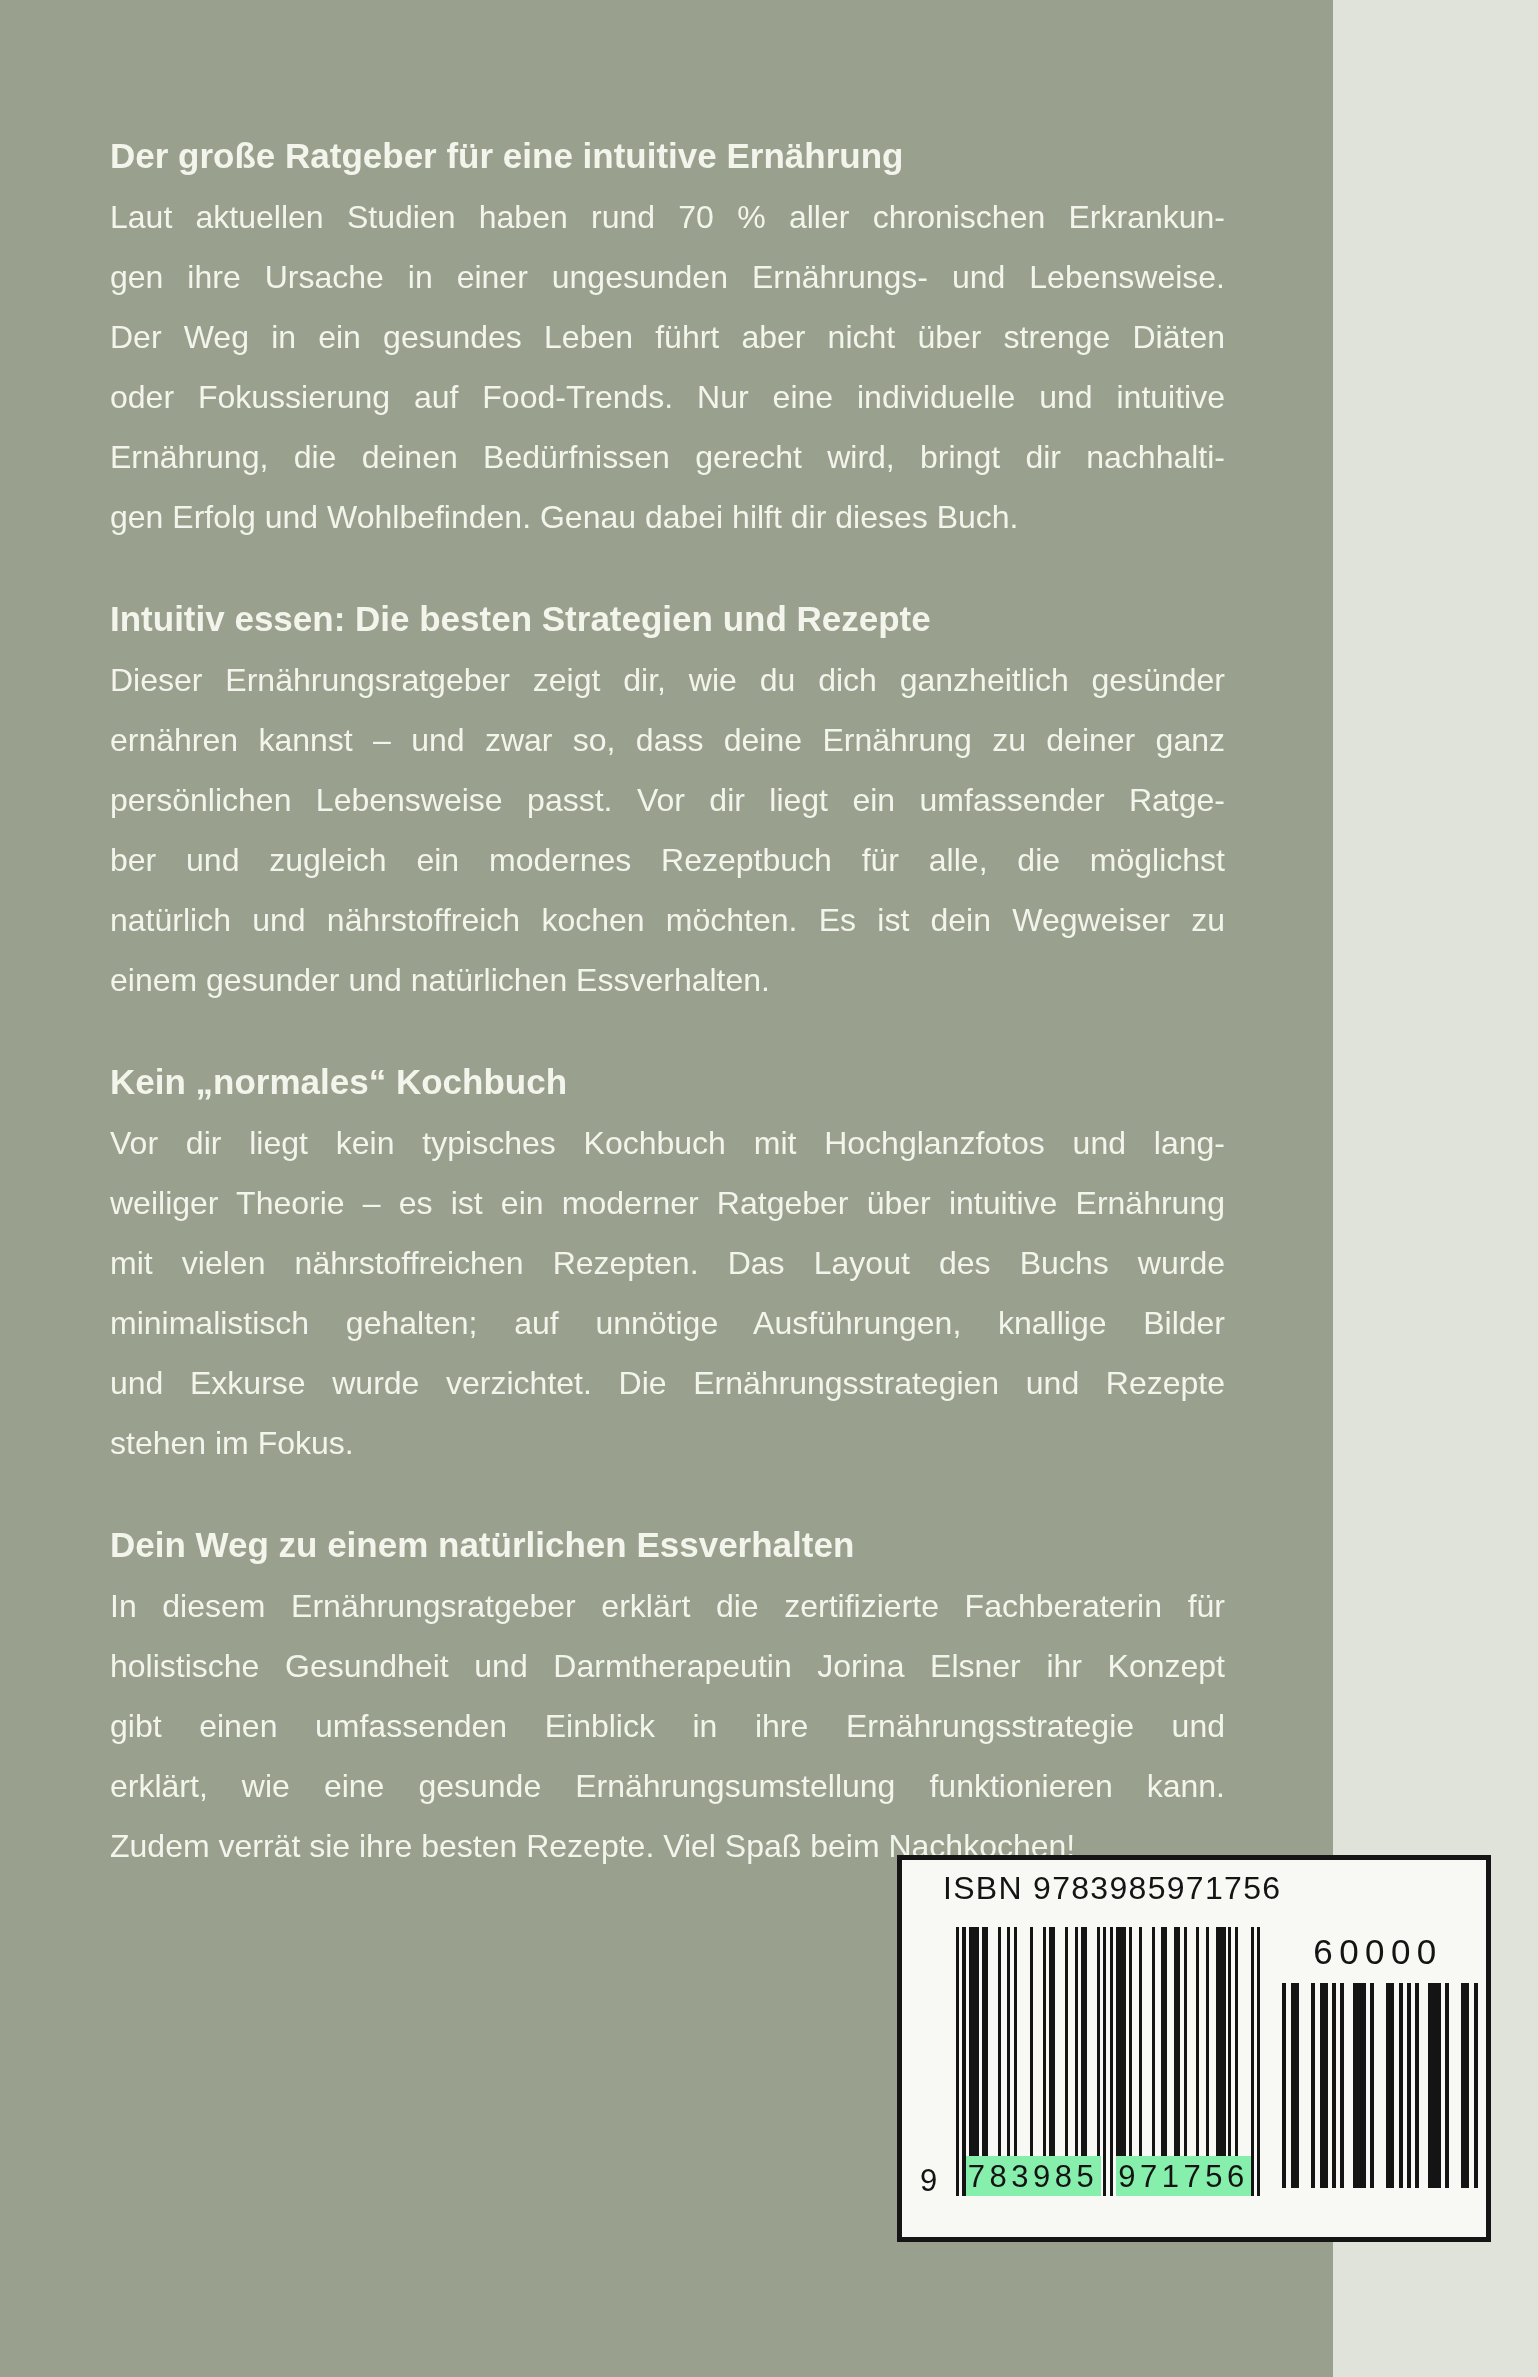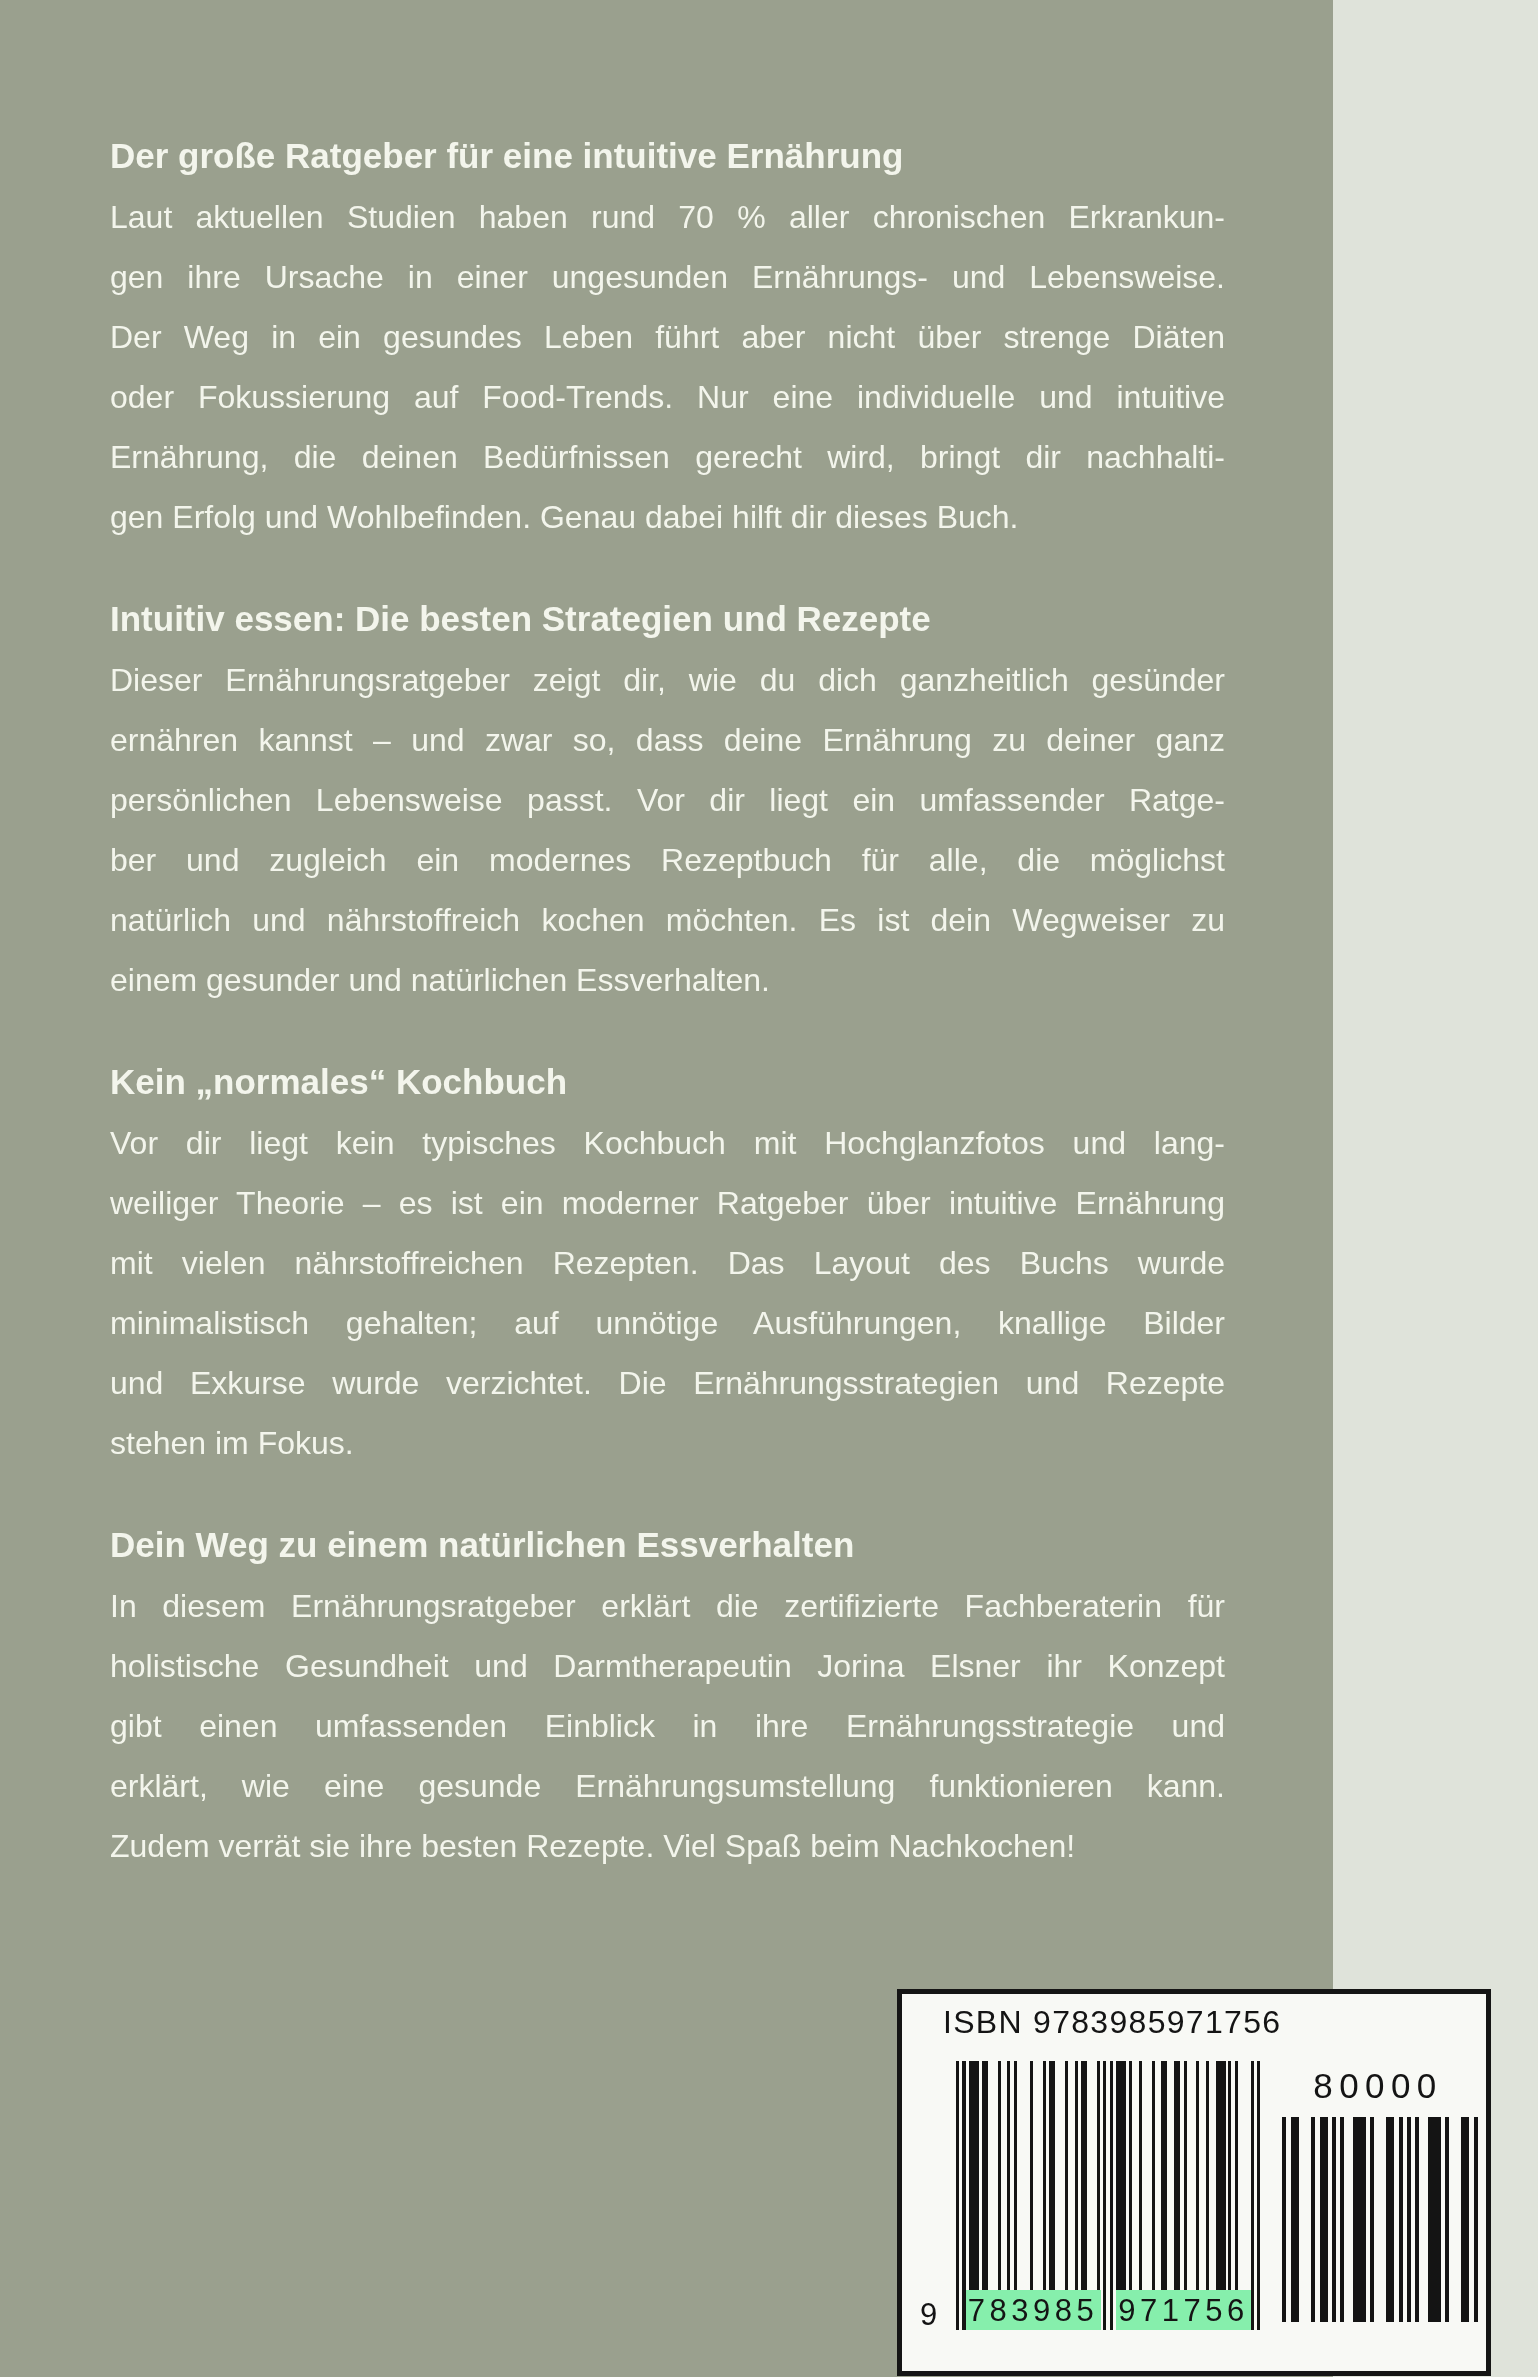--- a/index.html
+++ b/index.html
@@ -23,21 +23,21 @@
     white-space:nowrap;
   }
   .line {
     font-size:32px; line-height:60px; height:60px;
     white-space:normal; overflow:hidden;
   }
   .line.j { text-align:justify; text-align-last:justify; }
 
   
   .bcbox {
-    position:absolute; left:897px; top:1989px; width:594px; height:387px;
+    position:absolute; left:897px; top:1855px; width:594px; height:387px;
     background:#f8f9f5; border:5.8px solid #151515; box-sizing:border-box;
   }
   .isbn-label {
     position:absolute; left:41px; top:10.3px;
     font-size:32px; color:#141414; letter-spacing:1.3px; white-space:nowrap;
   }
   .ean13 { position:absolute; left:54px; top:67px; width:304px; height:269px; }
   .bar { position:absolute; top:0; background:#141414; }
   .dgroup {
     position:absolute; bottom:0; height:40px; background:#86efac;
@@ -140,21 +140,21 @@
         <div class="bar" style="left:279px;width:3.2px;height:269px;background:#141414"></div>
         <div class="bar" style="left:295px;width:3.2px;height:269px;background:#141414"></div>
         <div class="bar" style="left:301px;width:3.2px;height:269px;background:#141414"></div>
       </div>
     <div class="d9">9</div>
     <div class="dgroup g1">783985</div>
     <div class="dgroup g2">971756</div>
   </div>
 
   <div class="ean5">
-    <div class="ean5-label">80000</div>
+    <div class="ean5-label">60000</div>
     <div class="ean5-bars" id="ean5-bars">
         <div class="bar" style="left:4.2px;width:4.2px;height:205px;background:#141414"></div>
         <div class="bar" style="left:12.5px;width:8.3px;height:205px;background:#141414"></div>
         <div class="bar" style="left:33px;width:4.2px;height:205px;background:#141414"></div>
         <div class="bar" style="left:42px;width:8.3px;height:205px;background:#141414"></div>
         <div class="bar" style="left:54px;width:4.2px;height:205px;background:#141414"></div>
         <div class="bar" style="left:62px;width:4.2px;height:205px;background:#141414"></div>
         <div class="bar" style="left:75px;width:12.5px;height:205px;background:#141414"></div>
         <div class="bar" style="left:92px;width:4.2px;height:205px;background:#141414"></div>
         <div class="bar" style="left:108px;width:8.3px;height:205px;background:#141414"></div>

